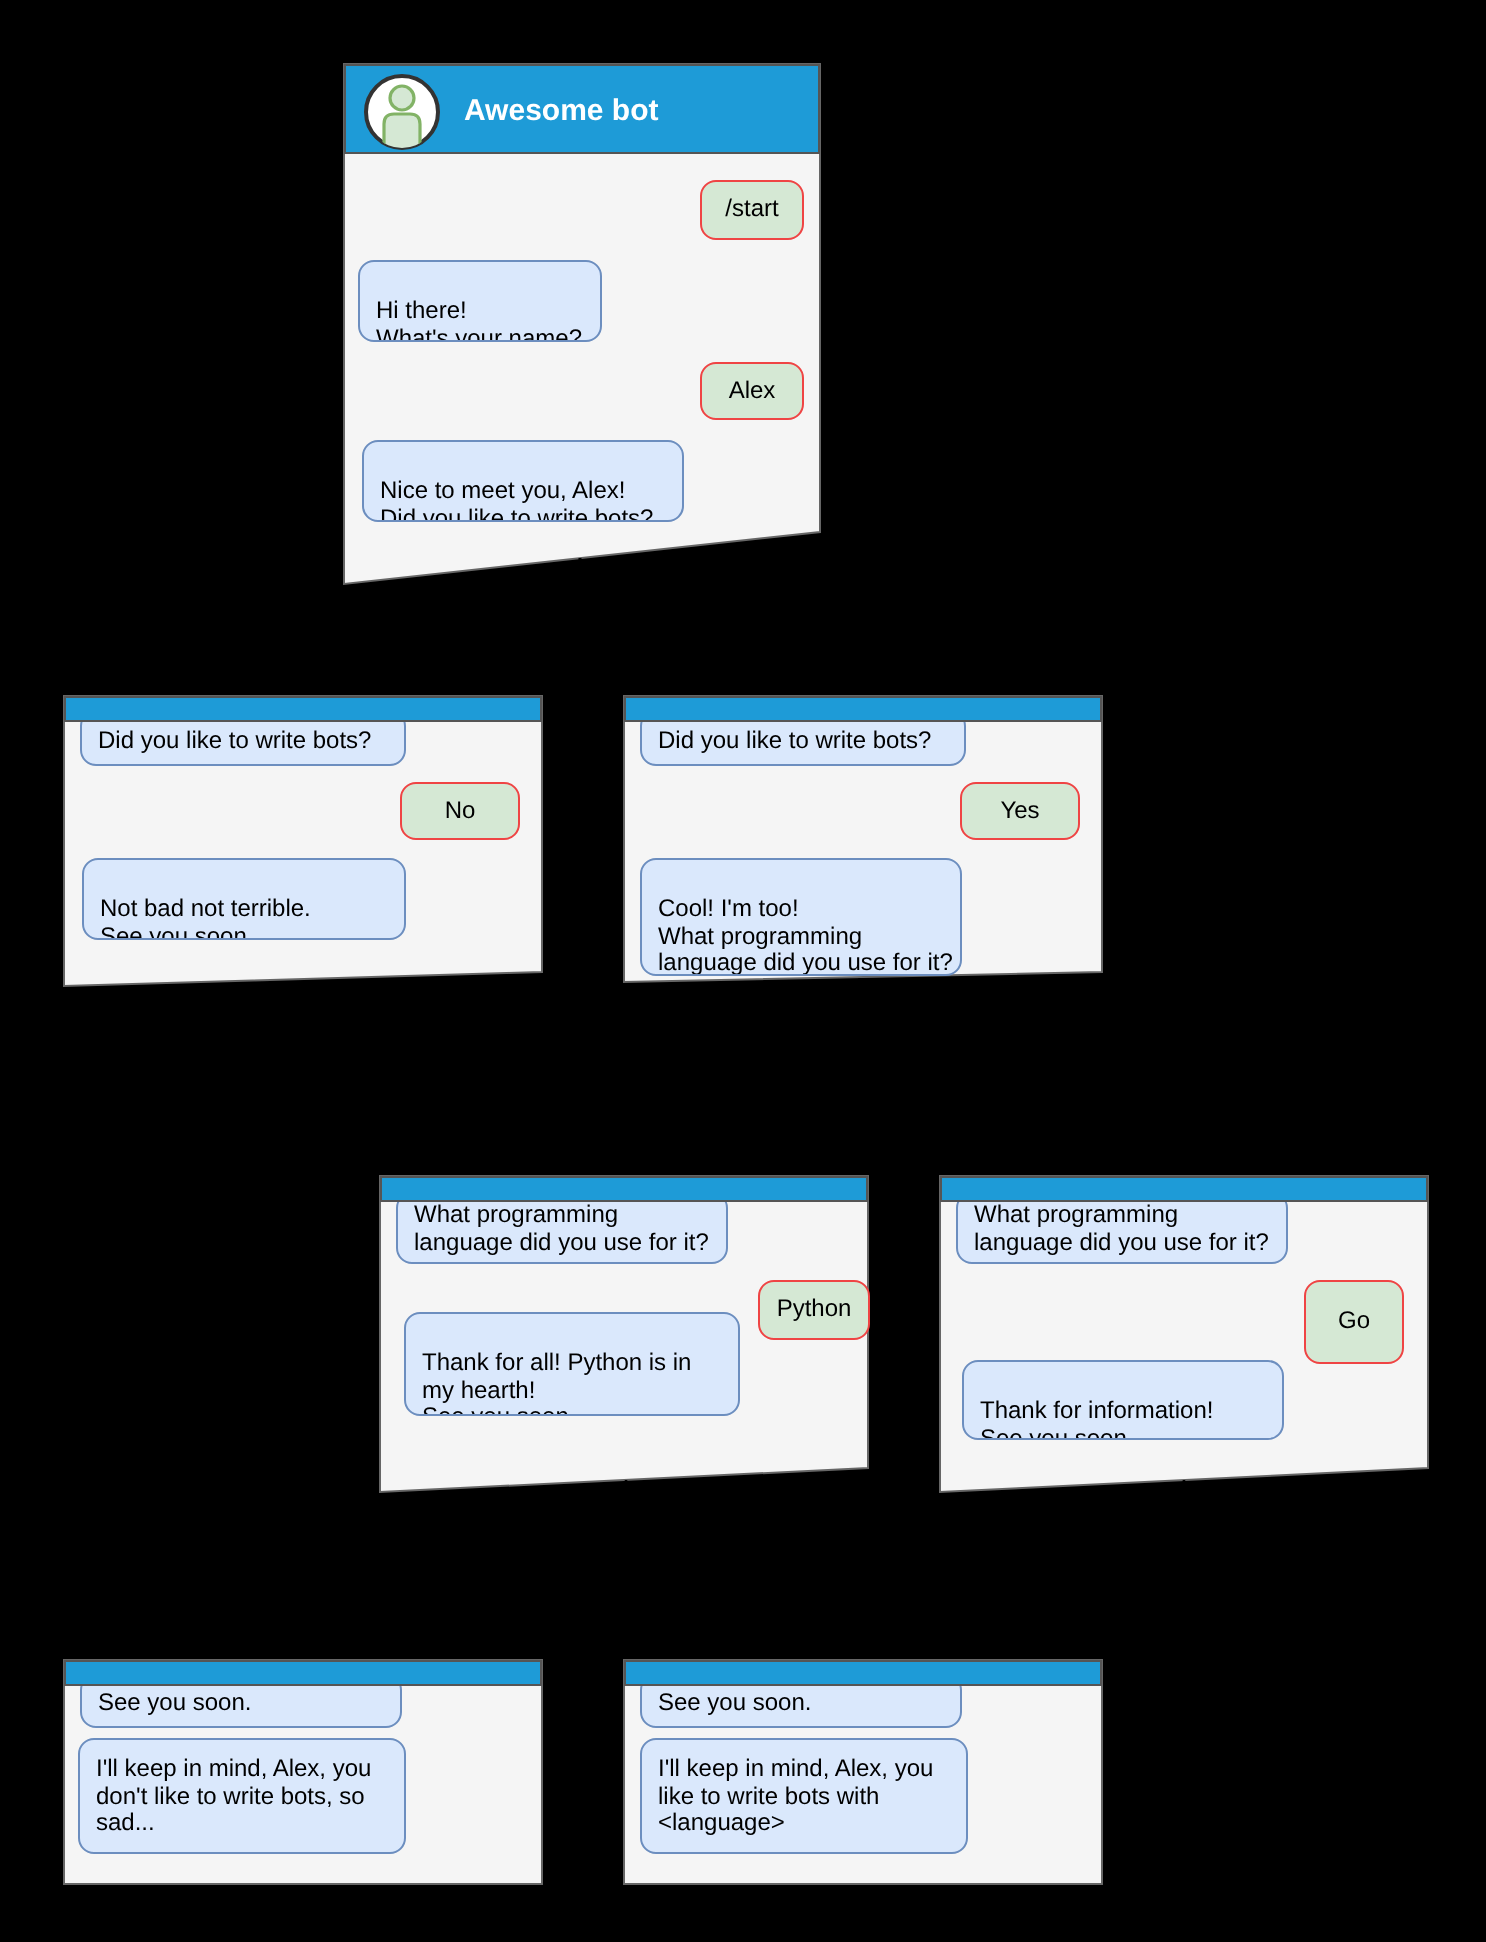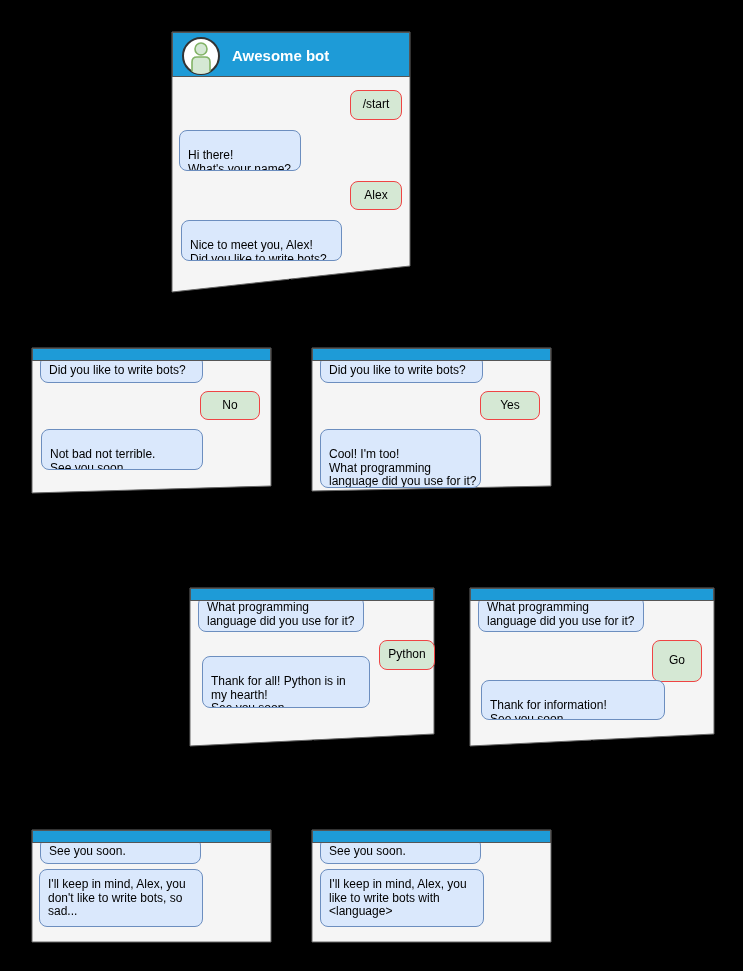--- a/index.html
+++ b/index.html
@@ -116,21 +116,21 @@
 my hearth!
 See you soon.</div>
   </div>
 
   
   <div class="grp">
     <div class="hdr" style="left:470px;top:588px;width:244px;height:13px"></div>
     <div class="bubble bot" style="left:478px;top:596px;width:166px;height:36px;padding-top:4px">What programming
 language did you use for it?</div>
     <div class="bubble user" style="left:652px;top:640px;width:50px;height:42px">Go</div>
-    <div class="bubble bot" style="left:481px;top:680px;width:184px;height:40px">Thank for information!
+    <div class="bubble bot" style="left:481px;top:680px;width:161px;height:40px">Thank for information!
 See you soon.</div>
   </div>
 
   
   <div class="grp">
     <div class="hdr" style="left:32px;top:830px;width:239px;height:13px"></div>
     <div class="bubble bot" style="left:40px;top:837px;width:161px;height:26px;padding-top:7px">See you soon.</div>
     <div class="bubble bot" style="left:39px;top:869px;width:164px;height:58px;padding-top:8px">I'll keep in mind, Alex, you
 don't like to write bots, so
 sad...</div>

